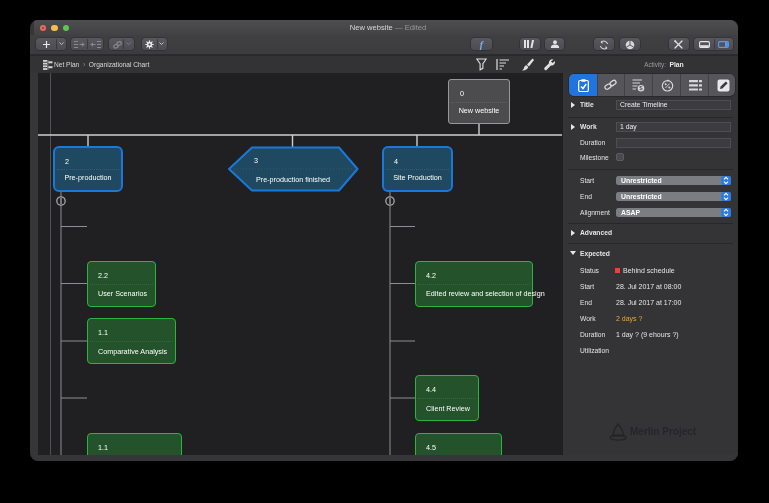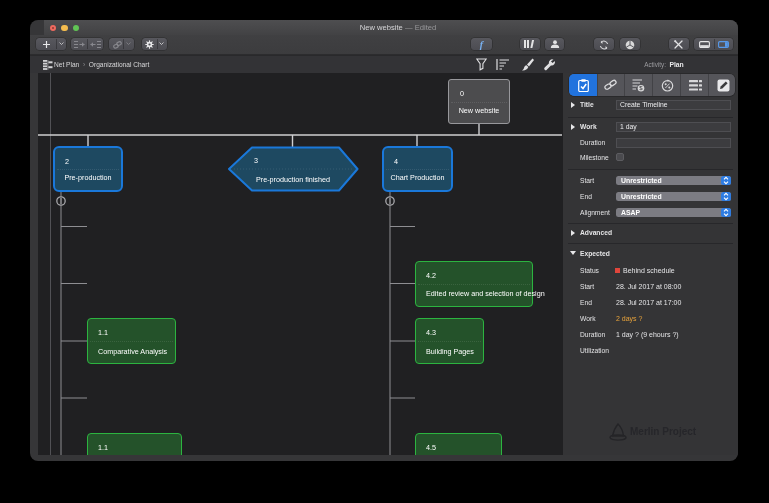--- a/index.html
+++ b/index.html
@@ -1,20 +1,20 @@
 <!DOCTYPE html>
 <html><head>
 <meta charset="utf-8">
 <style>
   * { margin:0; padding:0; box-sizing:border-box; }
   html,body { width:769px; height:503px; background:#000; font-family:"Liberation Sans",sans-serif; overflow:hidden; }
   .abs { position:absolute; }
   #win { position:absolute; left:30px; top:20px; width:708px; height:441px; background:#363638; border-radius:8px; overflow:hidden; }
   
-  #titlebar { position:absolute; left:14px; top:0; width:708px; height:15px; background:linear-gradient(#4e4e50,#424244); }
+  #titlebar { position:absolute; left:4px; top:0; width:708px; height:15px; background:linear-gradient(#4e4e50,#424244); }
   .tl { position:absolute; top:4.5px; width:6.5px; height:6.5px; border-radius:50%; }
   #title { position:absolute; left:0; right:0; top:0; height:15px; text-align:center; font-size:7.6px; line-height:16.5px; color:#d6d6d8; }
   #title span { color:#98989b; }
   
   #toolbar { position:absolute; left:0; top:15px; width:708px; height:34px; background:linear-gradient(#404042,#39393b); }
   .tbtn { position:absolute; top:3px; height:12px; background:linear-gradient(#58585e,#4c4c52); border-radius:3.5px; box-shadow:0 0 0 0.5px rgba(0,0,0,0.35); }
   .tdiv { position:absolute; top:1px; bottom:1px; width:1px; background:rgba(0,0,0,0.28); }
   .chev { position:absolute; top:4px; width:5px; height:3px; }
   
   #pathbar { position:absolute; left:0; top:34px; width:708px; height:19px; background:#333336; border-top:1px solid #2c2c2e; box-shadow:0 1px 0 #29292b inset; }
@@ -254,41 +254,46 @@
     </div>
 
     <div class="node nblue" style="left:15px;top:73px;width:70px;height:46px;">
       <div class="nnum" style="left:10px;top:9px;">2</div>
       <div class="nsep"></div>
       <div class="ntitle ct" style="bottom:8px;">Pre-production</div>
     </div>
     <div class="node nblue" style="left:344px;top:73px;width:71px;height:46px;">
       <div class="nnum" style="left:10px;top:9px;">4</div>
       <div class="nsep"></div>
-      <div class="ntitle ct" style="bottom:8px;">Chart Production</div>
-    </div>
-
+      <div class="ntitle ct" style="bottom:8px;">Site Production</div>
+    </div>
+
+    <div class="node ngreen" style="left:49px;top:187.5px;width:68.5px;height:46px;">
+      <div class="nnum">2.2</div>
+        <div class="nsep"></div>
+        <div class="ntitle">User Scenarios</div>
+    </div>
     <div class="node ngreen" style="left:49px;top:245px;width:88.5px;height:46px;">
       <div class="nnum">1.1</div>
         <div class="nsep"></div>
         <div class="ntitle">Comparative Analysis</div>
     </div>
     <div class="node ngreen" style="left:49px;top:360px;width:95px;height:46px;">
       <div class="nnum">1.1</div>
     </div>
 
     <div class="node ngreen" style="left:377px;top:187.5px;width:118px;height:46px;">
       <div class="nnum">4.2</div>
         <div class="nsep"></div>
         <div class="ntitle">Edited review and selection of design</div>
     </div>
-    <div class="node ngreen" style="left:377px;top:245px;width:68.5px;height:46px;">
-      <div class="nnum">4.3</div>
+    <div class="node ngreen" style="left:377px;top:302px;width:64px;height:46px;">
+      <div class="nnum">4.4</div>
         <div class="nsep"></div>
-        <div class="ntitle">Building Pages</div>
+        <div class="ntitle">Client Review</div>
     </div>
     <div class="node ngreen" style="left:377px;top:360px;width:87px;height:46px;">
       <div class="nnum">4.5</div>
     </div>
   </div>
 
   <div id="inspector">
 
     <div class="abs" style="left:6px;top:1px;width:166px;height:22px;background:#55555a;border-radius:5px;overflow:hidden;box-shadow:0 0 0 0.5px rgba(0,0,0,0.4);">
       <div class="abs" style="left:0;top:0;width:27.7px;height:22px;background:#2173de;"></div>

